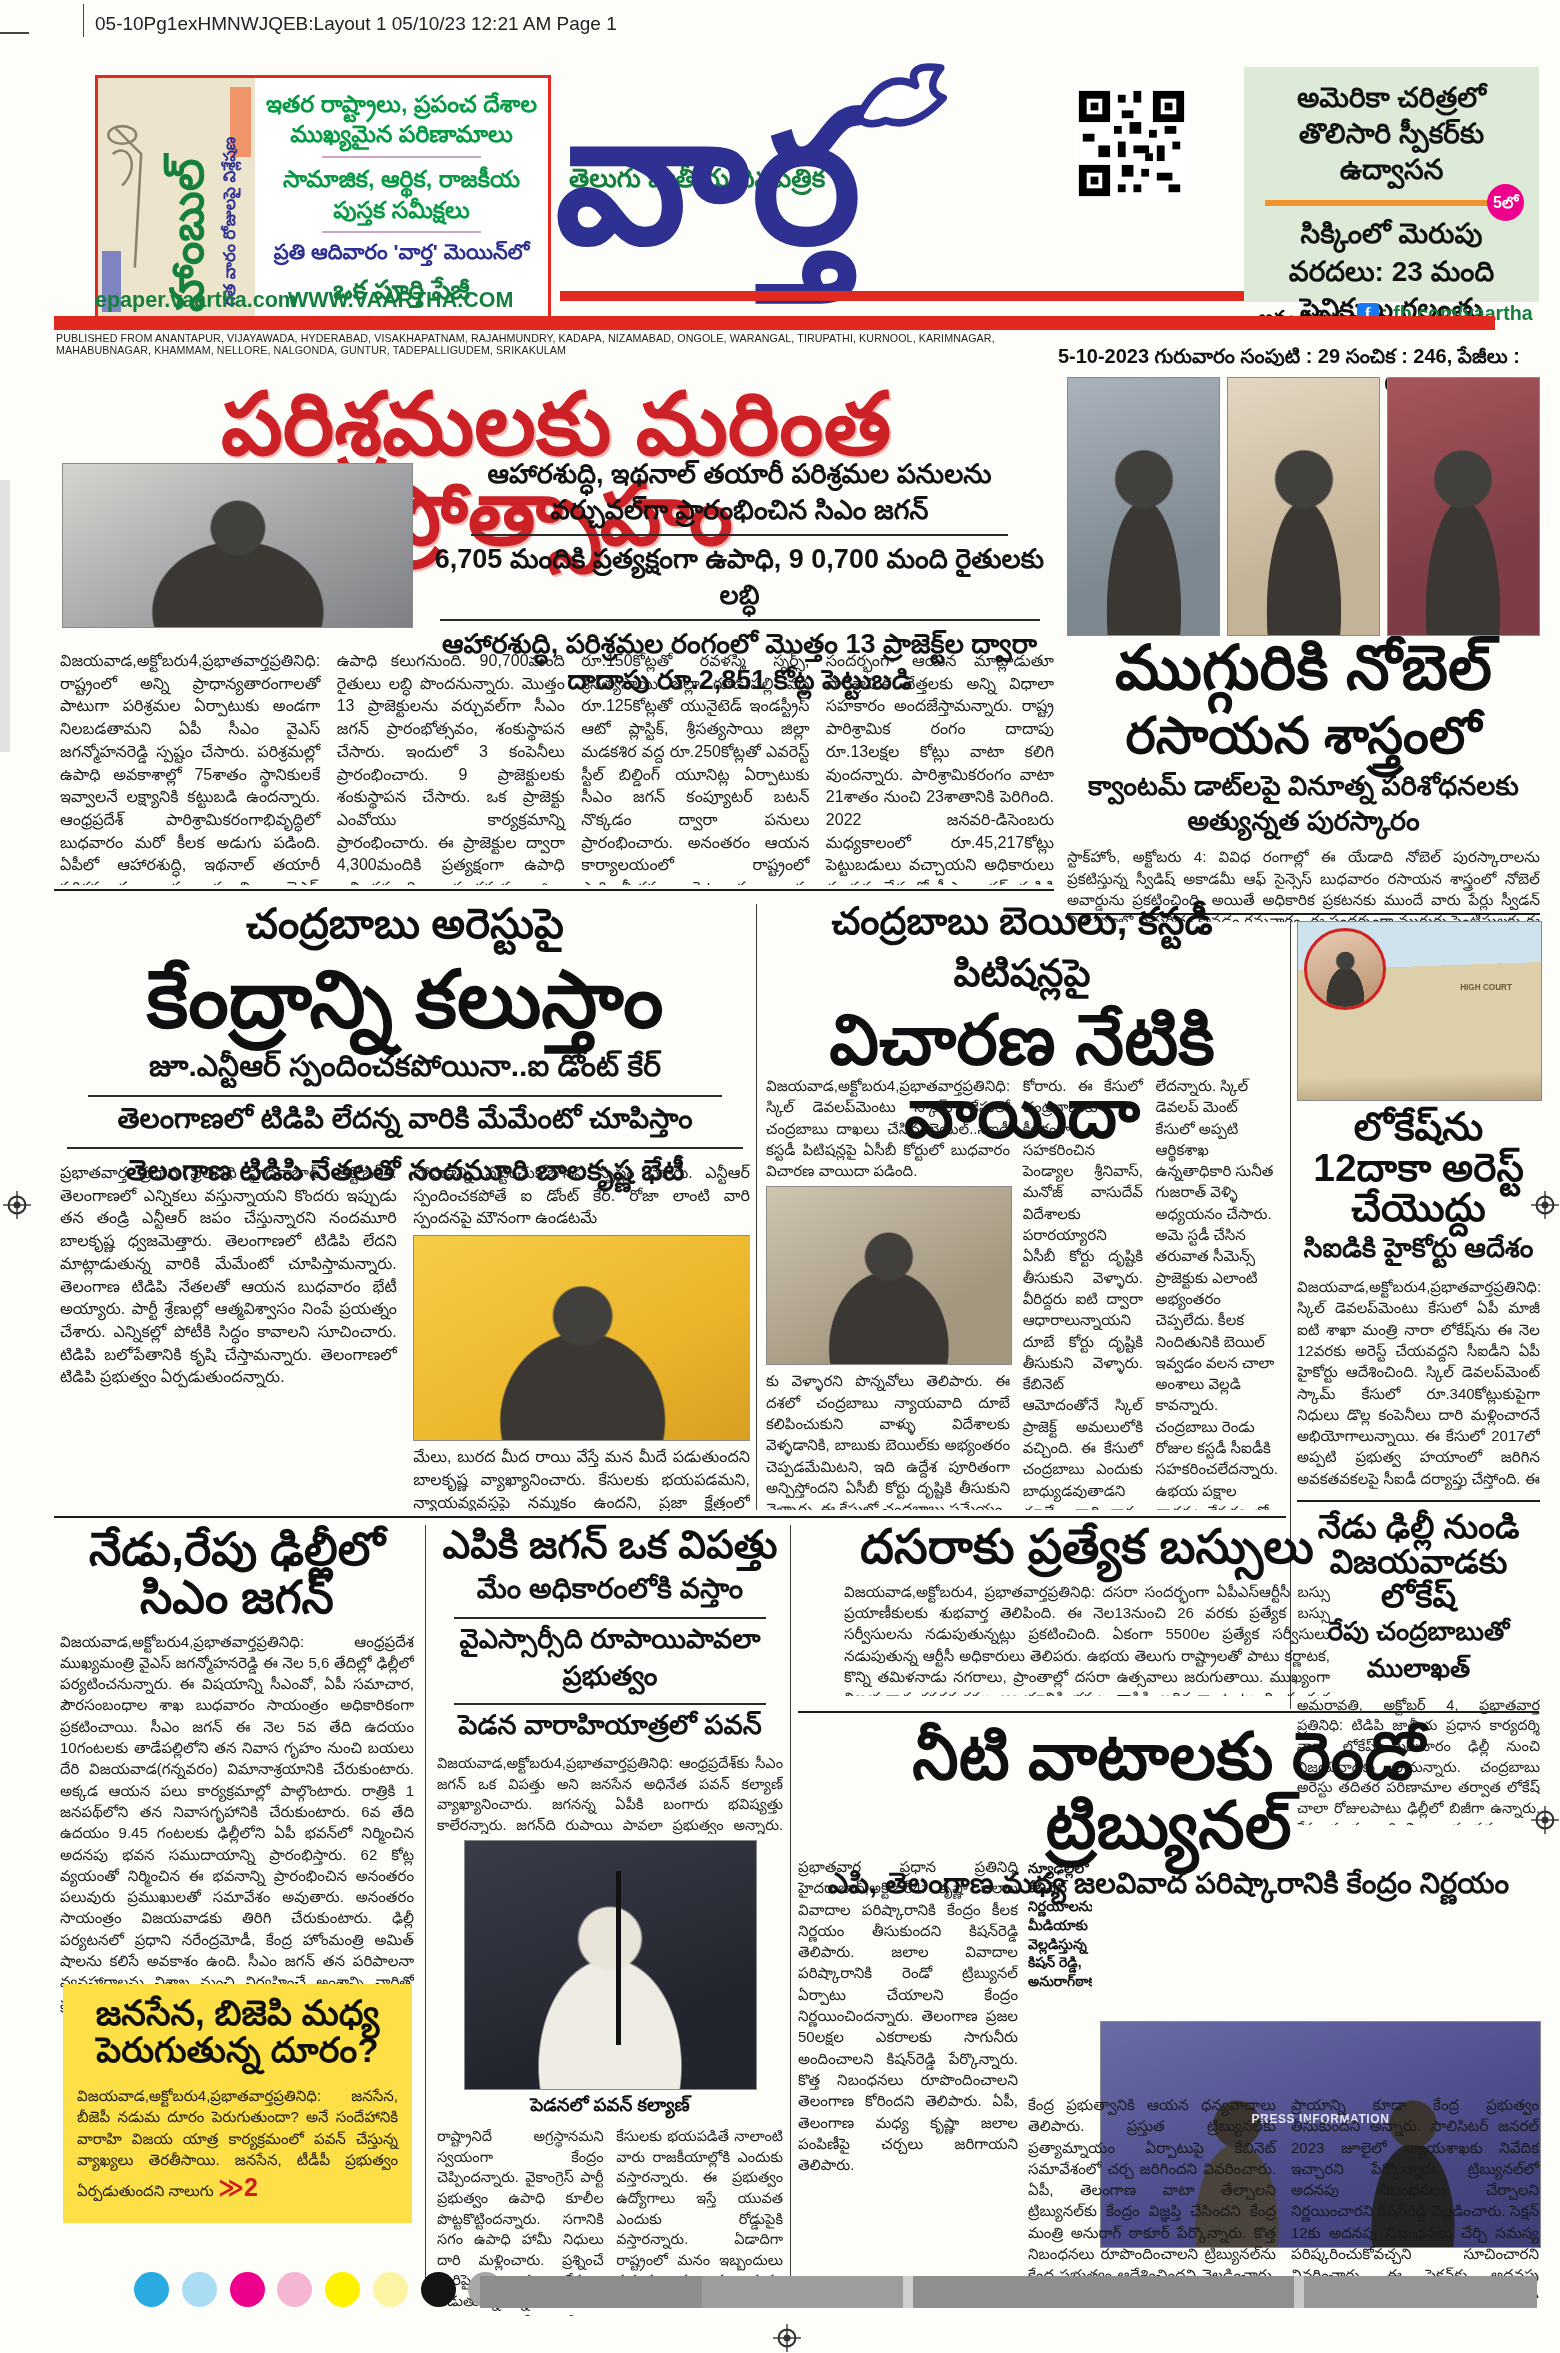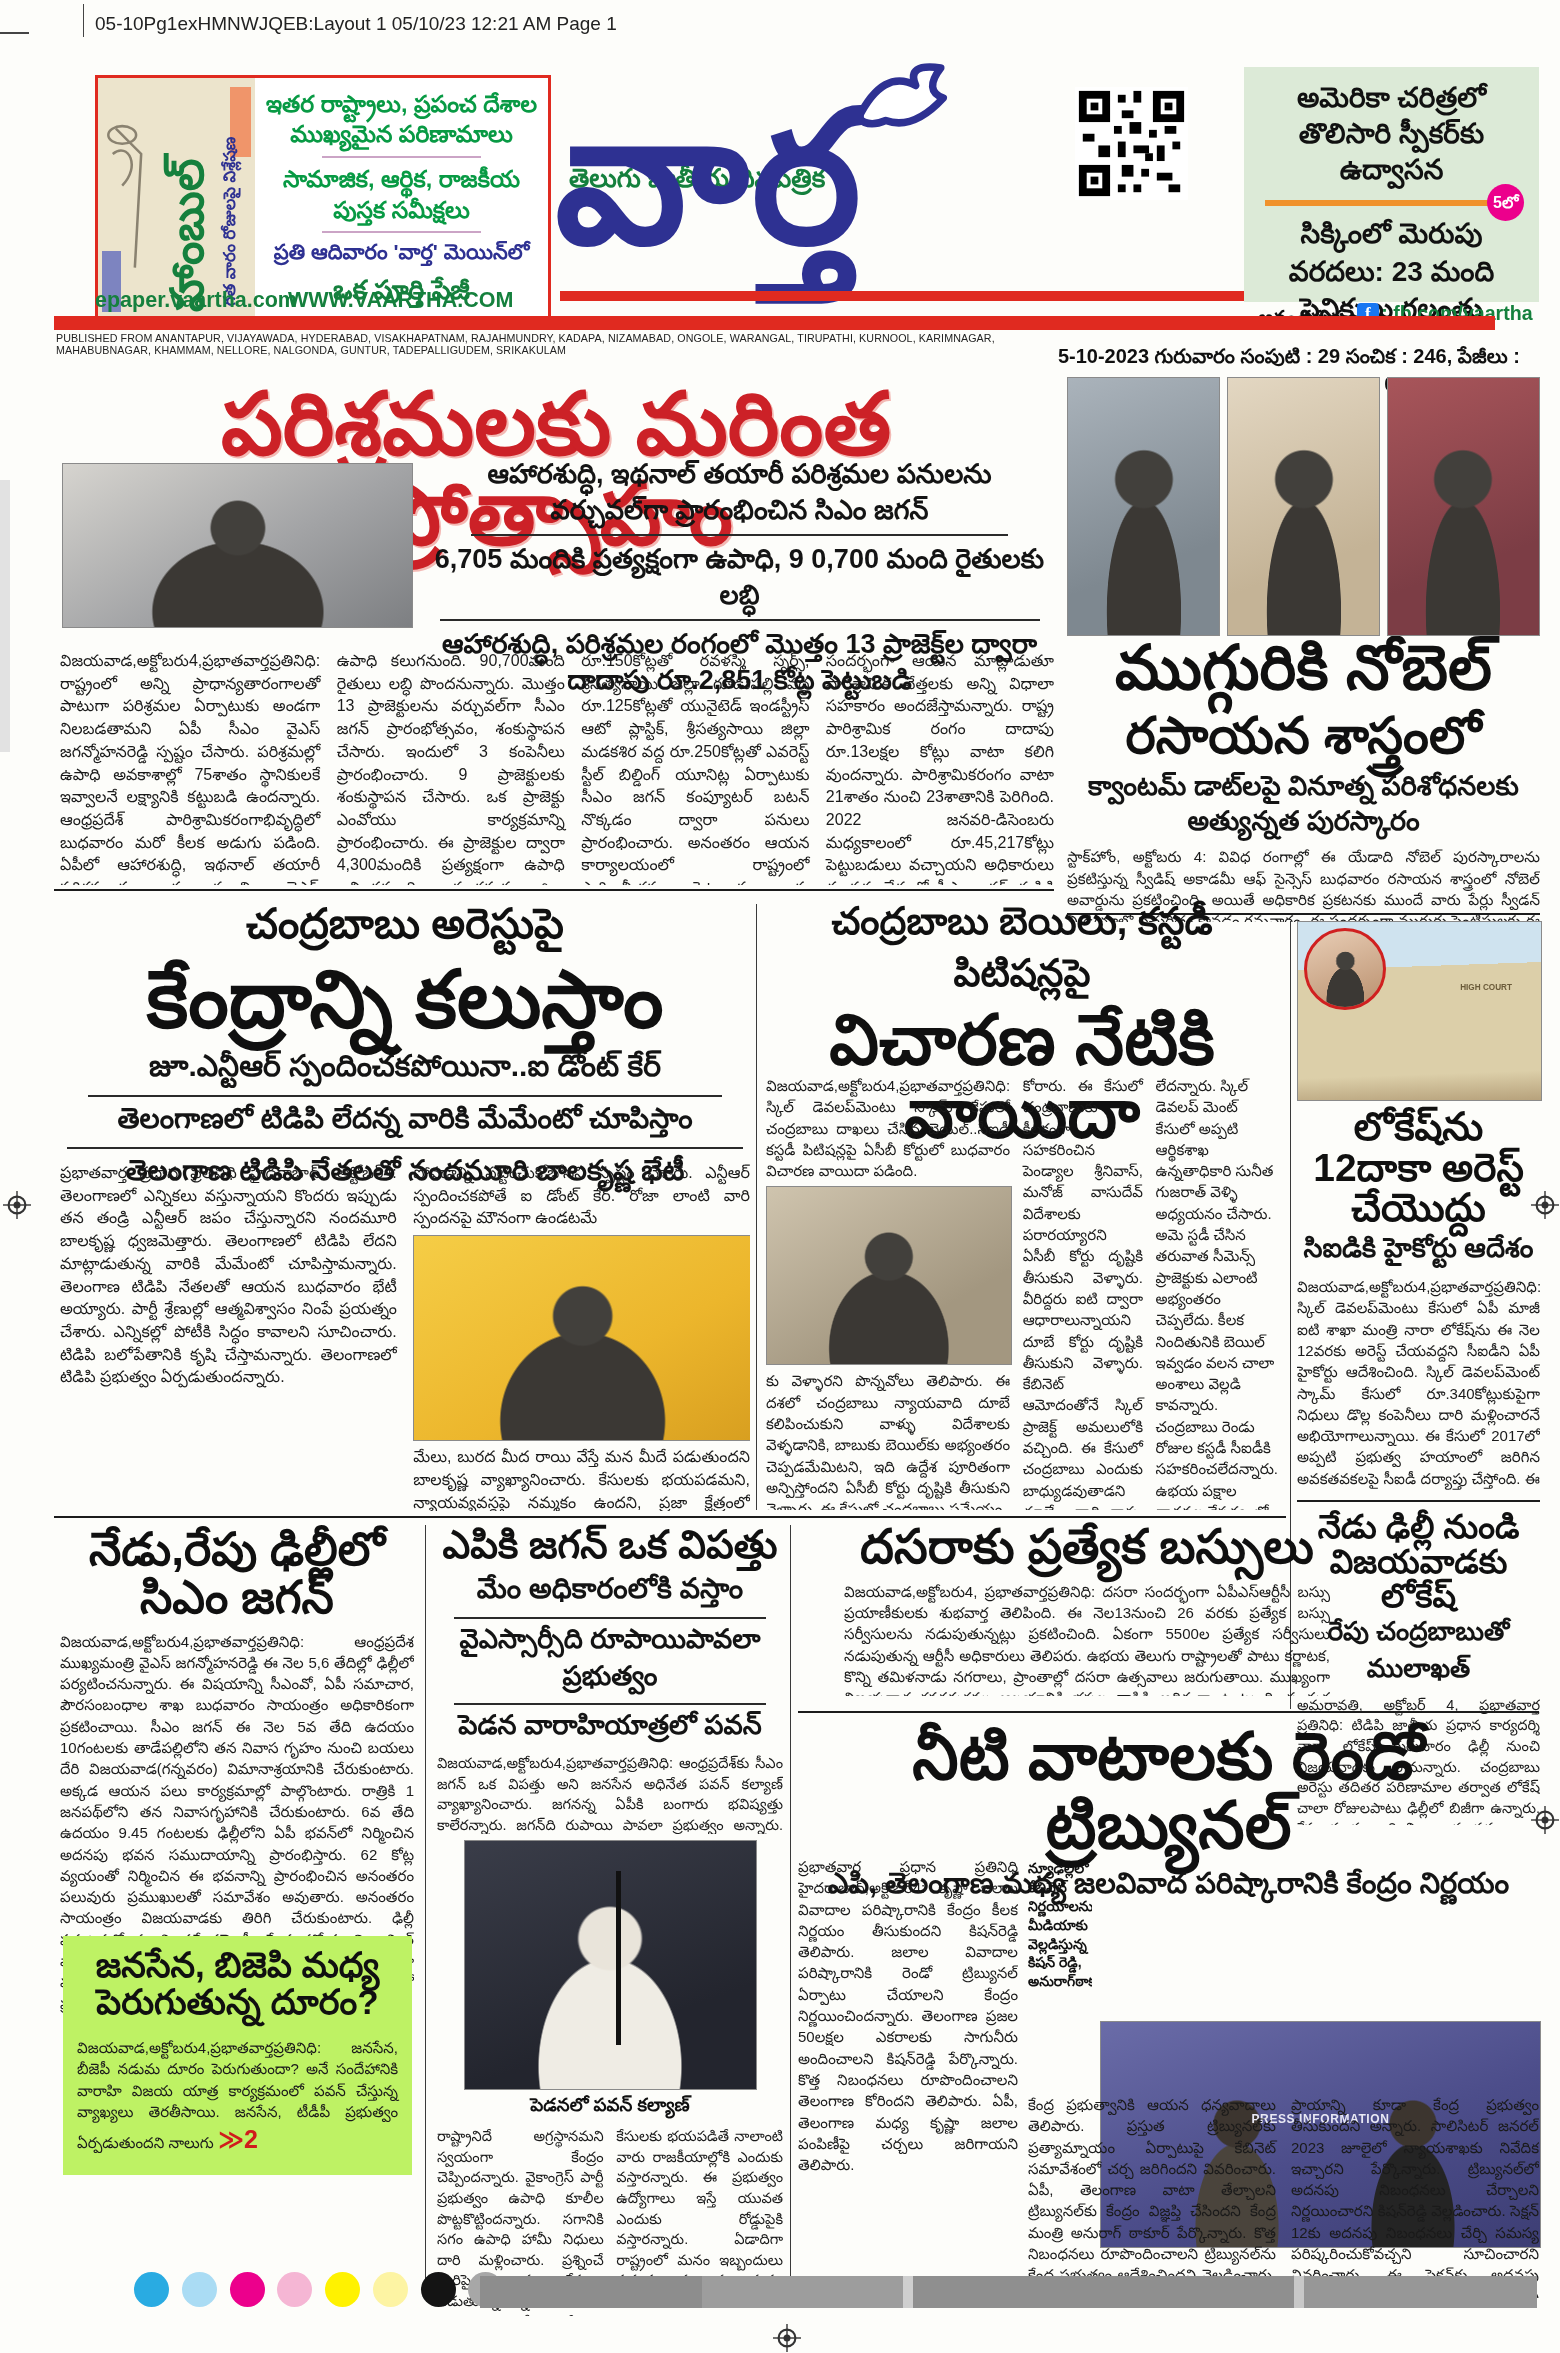--- a/index.html
+++ b/index.html
@@ -257,21 +257,21 @@
   </div>
 
   <div class="abs hrule" style="left:54px;top:1516px;width:1232px;"></div>
   <div class="abs vrule" style="left:425px;top:1525px;height:770px;"></div>
   <div class="abs vrule" style="left:790px;top:1525px;height:770px;"></div>
 
   <div class="abs" style="left:60px;top:1526px;width:354px;">
     <div class="headline c" style="font-size:46px;">నేడు,రేపు ఢిల్లీలో సిఎం జగన్</div>
     <div class="bodytext j" style="font-size:15px;margin-top:8.9px;height:392px;overflow:hidden;">విజయవాడ,అక్టోబరు4,ప్రభాతవార్తప్రతినిధి: ఆంధ్రప్రదేశ ముఖ్యమంత్రి వైఎస్ జగన్మోహనరెడ్డి ఈ నెల 5,6 తేదిల్లో ఢిల్లీలో పర్యటించనున్నారు. ఈ విషయాన్ని సీఎంవో, ఏపీ సమాచార, పౌరసంబంధాల శాఖ బుధవారం సాయంత్రం అధికారికంగా ప్రకటించాయి. సీఎం జగన్ ఈ నెల 5వ తేది ఉదయం 10గంటలకు తాడేపల్లిలోని తన నివాస గృహం నుంచి బయలు దేరి విజయవాడ(గన్నవరం) విమానాశ్రయానికి చేరుకుంటారు. అక్కడ ఆయన పలు కార్యక్రమాల్లో పాల్గొంటారు. రాత్రికి 1 జనపథ్‌లోని తన నివాసగృహానికి చేరుకుంటారు. 6వ తేది ఉదయం 9.45 గంటలకు ఢిల్లీలోని ఏపీ భవన్‌లో నిర్మించిన అదనపు భవన సముదాయాన్ని ప్రారంభిస్తారు. 62 కోట్ల వ్యయంతో నిర్మించిన ఈ భవనాన్ని ప్రారంభించిన అనంతరం పలువురు ప్రముఖులతో సమావేశం అవుతారు. అనంతరం సాయంత్రం విజయవాడకు తిరిగి చేరుకుంటారు. ఢిల్లీ పర్యటనలో ప్రధాని నరేంద్రమోడీ, కేంద్ర హోంమంత్రి అమిత్ షాలను కలిసే అవకాశం ఉంది. సీఎం జగన్ తన పరిపాలనా వ్యవహారాలను విశాఖ నుంచి నిర్వహించే అంశాన్ని వారితో ప్రస్తావించడానికి వీలుంది.</div>
   </div>
-  <div class="abs" style="left:63px;top:1936px;width:349px;height:239px;background:#bef264;padding:11.4px 14px;box-sizing:border-box;">
+  <div class="abs" style="left:63px;top:1984px;width:349px;height:239px;background:#fde047;padding:11.4px 14px;box-sizing:border-box;">
     <div class="headline c" style="font-size:35px;">జనసేన, బిజెపి మధ్య పెరుగుతున్న దూరం?</div>
     <div class="bodytext j" style="font-size:15px;margin-top:17px;">
       <span>విజయవాడ,అక్టోబరు4,ప్రభాతవార్తప్రతినిధి: జనసేన, బీజెపీ నడుమ దూరం పెరుగుతుందా? అనే సందేహానికి వారాహి విజయ యాత్ర కార్యక్రమంలో పవన్ చేస్తున్న వ్యాఖ్యలు తెరతీసాయి. జనసేన, టీడీపీ ప్రభుత్వం ఏర్పడుతుందని నాలుగు</span>
       <span class="jump" style="font-size:25px;">≫2</span>
     </div>
   </div>
 
   <div class="abs" style="left:437px;top:1525px;width:346px;">
     <div class="headline c" style="font-size:39px;">ఎపికి జగన్ ఒక విపత్తు</div>
     <div class="c b" style="font-size:28.4px;margin-top:6.3px;">మేం అధికారంలోకి వస్తాం</div>

